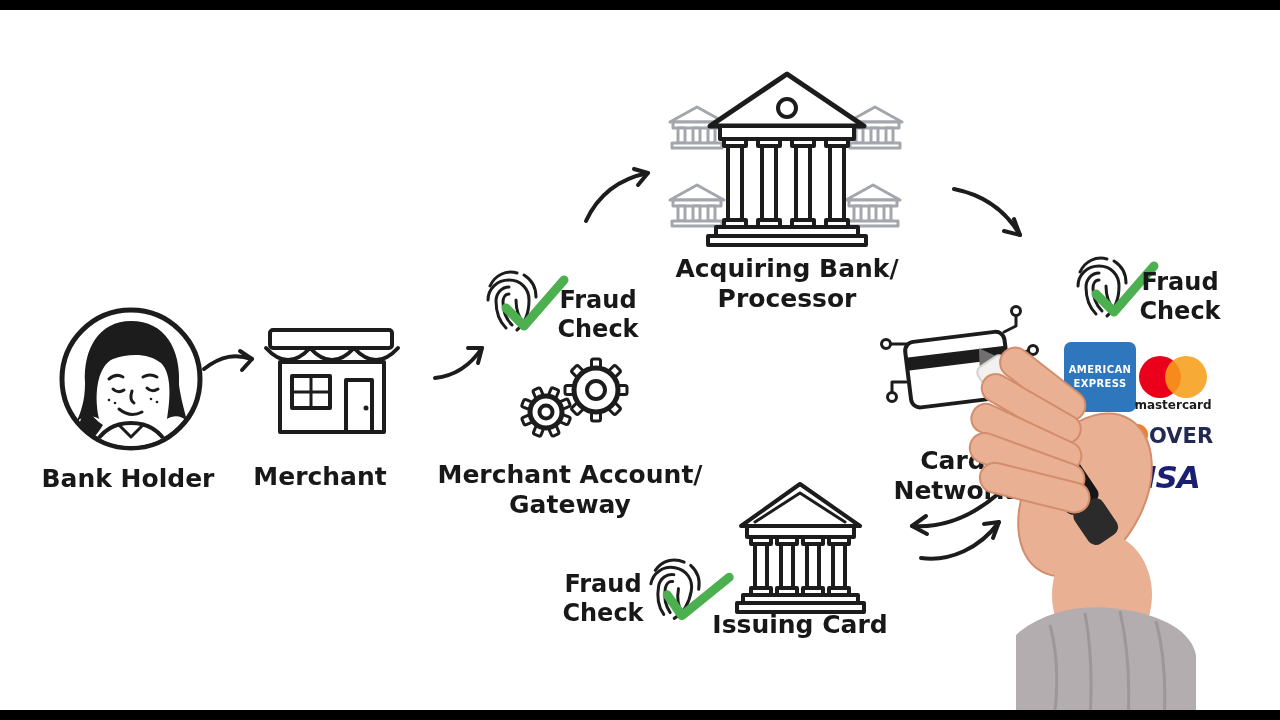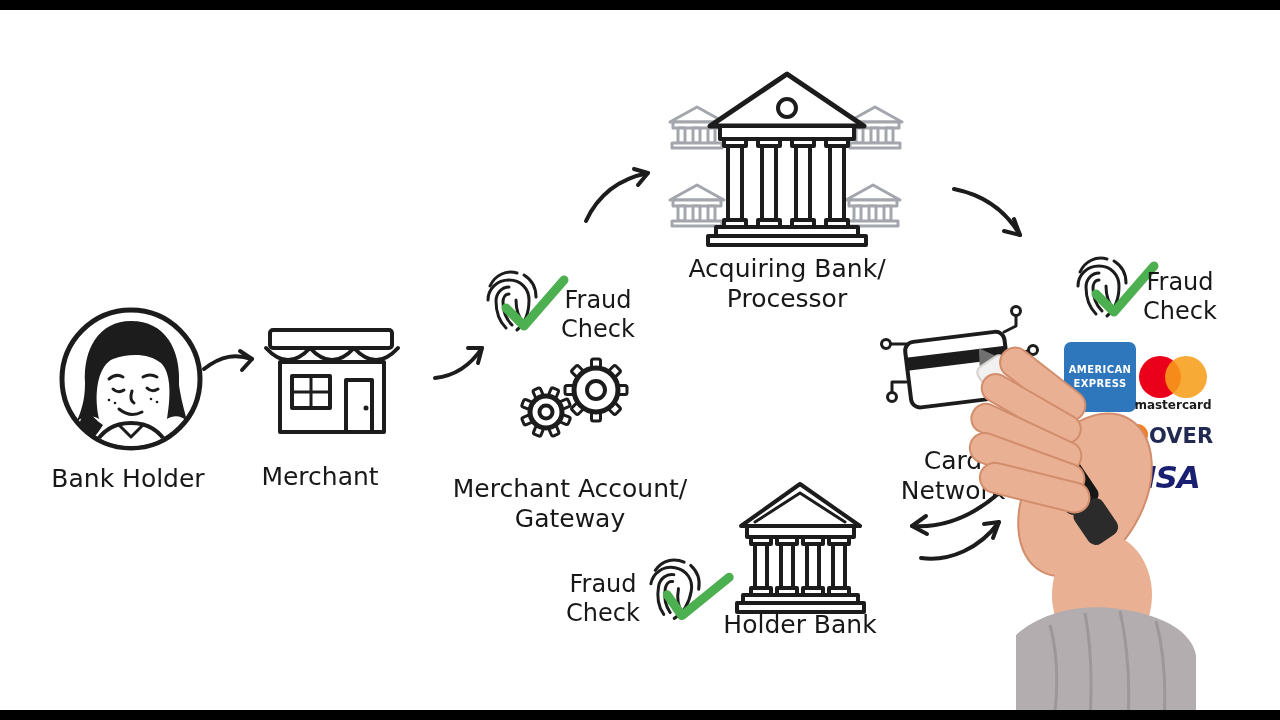--- a/index.html
+++ b/index.html
@@ -1,21 +1,21 @@
 <!DOCTYPE html>
 <html><head>
 <meta charset="utf-8">
 <style>
   html,body{margin:0;padding:0;background:#000}
   .stage{position:relative;width:1280px;height:720px;background:#fff;overflow:hidden;
          font-family:"DejaVu Sans",sans-serif}
   .abs{position:absolute}
   .bar{position:absolute;left:0;width:1280px;height:10px;background:#000;z-index:60}
   .bar.top{top:0}.bar.bottom{bottom:0}
-  .label{position:absolute;text-align:center;font-weight:400;color:#181818;
+  .label{position:absolute;text-align:center;font-weight:700;color:#181818;
          font-size:25px;line-height:1.2;z-index:5}
   .label.small{font-size:24px}
   .hand{z-index:40}
   svg{overflow:visible}
   svg text{font-family:"DejaVu Sans",sans-serif}
   .ink{stroke:#1c1c1c;fill:none;stroke-linecap:round;stroke-linejoin:round}
   .inkfill{fill:#1c1c1c}
   .whitefill{fill:#fff;stroke:#1c1c1c;stroke-linejoin:round}
   .grey{stroke:#a3a7ad;fill:#fff;stroke-linejoin:round}
   .amex-text{font-size:10px;font-weight:700;text-anchor:middle;letter-spacing:.4px}
@@ -113,21 +113,21 @@
         <rect x="-4" y="-25" width="8" height="9" rx="2" transform="rotate(157)"></rect>
         <rect x="-4" y="-25" width="8" height="9" rx="2" transform="rotate(202)"></rect>
         <rect x="-4" y="-25" width="8" height="9" rx="2" transform="rotate(247)"></rect>
         <rect x="-4" y="-25" width="8" height="9" rx="2" transform="rotate(292)"></rect>
         <rect x="-4" y="-25" width="8" height="9" rx="2" transform="rotate(337)"></rect>
       </g>
       <circle class="whitefill" stroke-width="5" r="16"></circle>
       <circle class="ink" stroke-width="4" r="6.5"></circle>
     </g>
   </svg>
-  <div class="label" style="left:435px;top:474px;width:270px">Merchant Account/ Gateway</div>
+  <div class="label" style="left:435px;top:460px;width:270px">Merchant Account/ Gateway</div>
 
   <svg class="abs" style="left:578px;top:165px" width="85" height="62" viewBox="0 0 85 62">
     <path class="ink" stroke-width="4" d="M8,56 C20,30 40,14 70,8"></path>
     <path class="ink" stroke-width="4" d="M70,8 L56,4 M70,8 L60,20"></path>
   </svg>
 
   <svg class="abs" style="left:660px;top:60px" width="255" height="195" viewBox="0 0 255 195">
     <g>
       <g transform="translate(10,44)" class="grey" stroke-width="3">
         <path d="M0,18 L27,3 L54,18 Z"></path>
@@ -260,21 +260,21 @@
     <rect class="whitefill" stroke-width="4" x="48" y="70" width="12" height="44"></rect>
     <rect class="whitefill" stroke-width="4" x="74" y="70" width="12" height="44"></rect>
     <rect class="whitefill" stroke-width="4" x="100" y="70" width="12" height="44"></rect>
     <rect class="whitefill" stroke-width="4" x="18" y="114" width="20" height="7"></rect>
     <rect class="whitefill" stroke-width="4" x="44" y="114" width="20" height="7"></rect>
     <rect class="whitefill" stroke-width="4" x="70" y="114" width="20" height="7"></rect>
     <rect class="whitefill" stroke-width="4" x="96" y="114" width="20" height="7"></rect>
     <rect class="whitefill" stroke-width="4" x="10" y="121" width="115" height="8"></rect>
     <rect class="whitefill" stroke-width="4" x="4" y="129" width="127" height="9"></rect>
   </svg>
-  <div class="label" style="left:700px;top:610px;width:200px">Holder Bank</div>
+  <div class="label" style="left:700px;top:610px;width:200px">Issuing Card</div>
 
   <div class="label small" style="left:551px;top:570px;width:104px">Fraud Check</div>
   <svg class="abs" style="left:640px;top:556px" width="92" height="72" viewBox="0 0 92 72">
     <g transform="rotate(10 46 36)">
       <g class="ink" stroke-width="3">
         <path d="M12,20 C17,9 28,4 39,7"></path>
           <path d="M46,9 C54,14 58,22 58,31"></path>
         <path d="M10,34 C10,23 19,14 31,14 C43,14 51,23 51,34 C51,46 47,57 39,64"></path>
         <path d="M31,21 C24,21 18,27 18,35 C18,46 22,56 28,62"></path>
         <path d="M31,28 C27,28 25,32 25,36 C25,46 29,54 34,59"></path>

